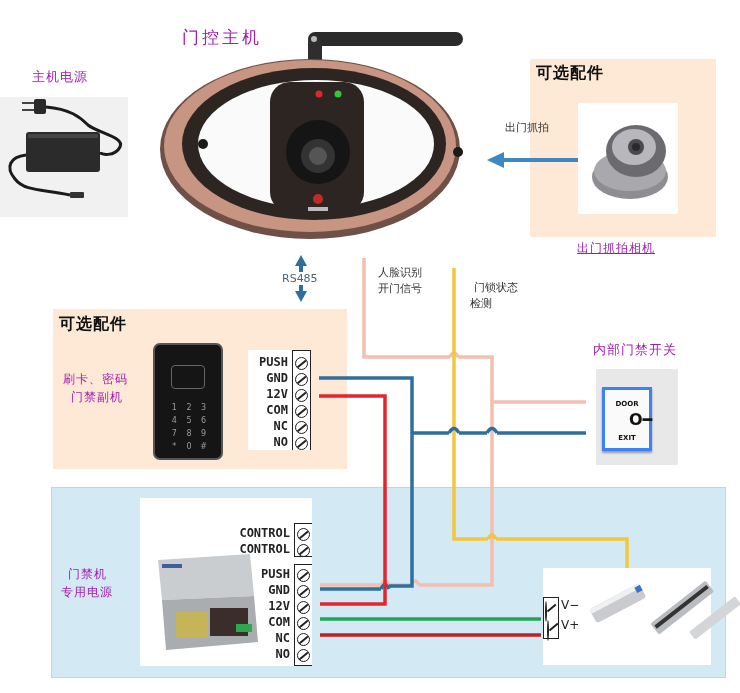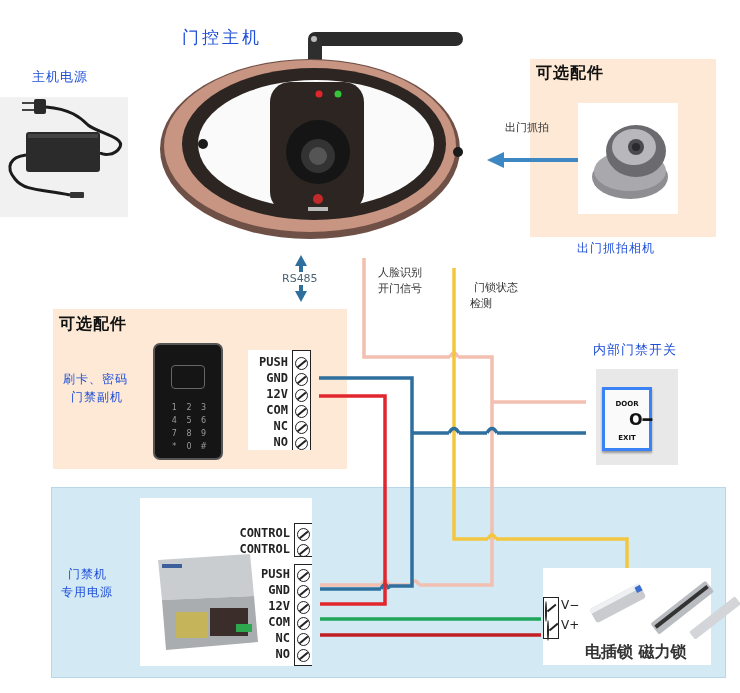--- a/index.html
+++ b/index.html
@@ -1,19 +1,19 @@
 <!DOCTYPE html>
 <html><head>
 <meta charset="utf-8">
 <style>
   * { box-sizing: border-box; margin: 0; padding: 0; }
   html, body { width: 740px; height: 693px; background: #ffffff; overflow: hidden; }
   body { position: relative; font-family: "DejaVu Sans", "Liberation Sans", sans-serif; }
   .abs { position: absolute; }
-  .red-label { color: #1d4ed8; font-size: 13px; letter-spacing: 1px; }
+  .red-label { color: #a21caf; font-size: 13px; letter-spacing: 1px; }
   .dark-label { color: #333; font-size: 11px; }
   .panel-title { font-weight: bold; color: #111; font-size: 16px; letter-spacing: 1px; }
   .box-peach { background: #fde9d6; }
   .box-blue { background: #d3e9f4; border: 1px solid #b8d8ea; }
   .terminal { position: absolute; background: #fff; }
   .term-row { display: flex; align-items: flex-end; justify-content: flex-end; height: 16px; }
   .term-label { font-family: "DejaVu Sans Mono", "Liberation Mono", monospace; font-weight: bold; font-size: 12px; color: #222; padding-right: 4px; letter-spacing: 0px; }
   .screw { width: 13px; height: 13px; border: 1.5px solid #222; border-radius: 50%; position: relative; }
   .screw::after { content: ""; position: absolute; left: 0px; top: 4.5px; width: 11px; height: 1.5px; background: #222; transform: rotate(-40deg); }
   .term-strip { border: 1.5px solid #222; padding: 1px 2px; }
@@ -79,21 +79,21 @@
       <circle cx="58" cy="44" r="8" fill="#4a4a4e"></circle>
       <circle cx="58" cy="44" r="4" fill="#2a2a2e"></circle>
     </svg>
   </div>
 </div>
 <div class="abs dark-label" style="left:505px; top:120px;">出门抓拍</div>
 <svg width="740" height="693" style="pointer-events:none;">
   <line x1="578" y1="160" x2="500" y2="160" stroke="#3d88c3" stroke-width="4"></line>
   <polygon points="487,160 504,152 504,168" fill="#3d88c3"></polygon>
 </svg>
-<div class="abs red-label" style="left:577px; top:240px; font-size:12px;">出门抓拍相机</div>
+<div class="abs red-label" style="left:577px; top:240px; font-size:12px;text-decoration:underline;">出门抓拍相机</div>
 
 <svg width="740" height="693" style="pointer-events:none;">
   <line x1="301" y1="264" x2="301" y2="294" stroke="#2e6f9e" stroke-width="4"></line>
   <polygon points="301,255 295,266 307,266" fill="#2e6f9e"></polygon>
   <polygon points="301,302 295,291 307,291" fill="#2e6f9e"></polygon>
 </svg>
 <div class="abs" style="left:281px; top:272px; font-size:11px; color:#4b6475; background:#fff; padding:0 1px;">RS485</div>
 
 <div class="abs box-peach" style="left:53px; top:309px; width:294px; height:160px;">
   <div class="abs panel-title" style="left:6px; top:5px;">可选配件</div>
@@ -267,21 +267,20 @@
       <rect x="58" y="28" width="6" height="6" fill="#3d6fd0"></rect>
     </g>
     <g transform="rotate(-38 100 35)">
       <rect x="64" y="28" width="70" height="14" rx="2" fill="#b9bcc0"></rect>
       <rect x="66" y="32" width="66" height="4" fill="#333"></rect>
     </g>
     <g transform="rotate(-38 130 45)">
       <rect x="102" y="42" width="58" height="10" rx="2" fill="#d3d5d8"></rect>
     </g>
   </svg>
-  <div class="abs" style="left:42px; top:74px; font-size:16px; font-weight:bold; color:#333; letter-spacing:0px;">电插锁 磁力锁</div>
 </div>
 
 <svg width="740" height="693" style="pointer-events:none;">
 
   <path d="M364 258 L364 357 L450 357 M458 357 L492 357 L492 585 L419 585 M411 585 L389 585 M381 585 L320 585" stroke="#f2bfb0" stroke-width="3.5" fill="none"></path>
 
   <path d="M450 357 Q454 349 458 357" stroke="#f2bfb0" stroke-width="3.5" fill="none"></path>
 
   <path d="M419 585 Q415 577 411 585" stroke="#f2bfb0" stroke-width="3.5" fill="none"></path>
   <path d="M389 585 Q385 577 381 585" stroke="#f2bfb0" stroke-width="3.5" fill="none"></path>

